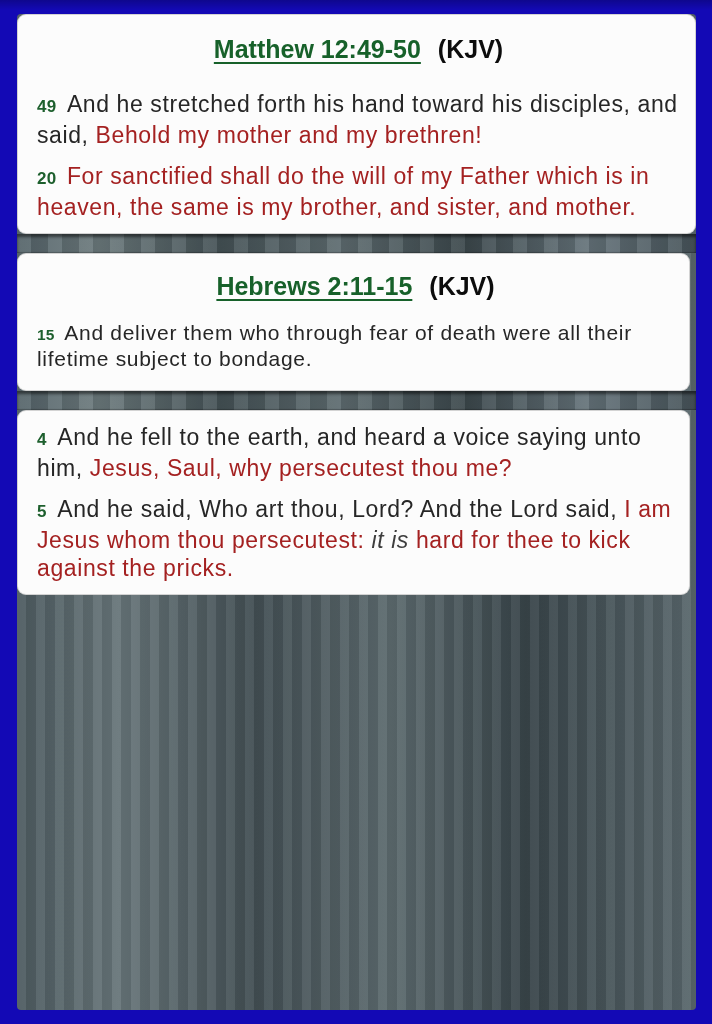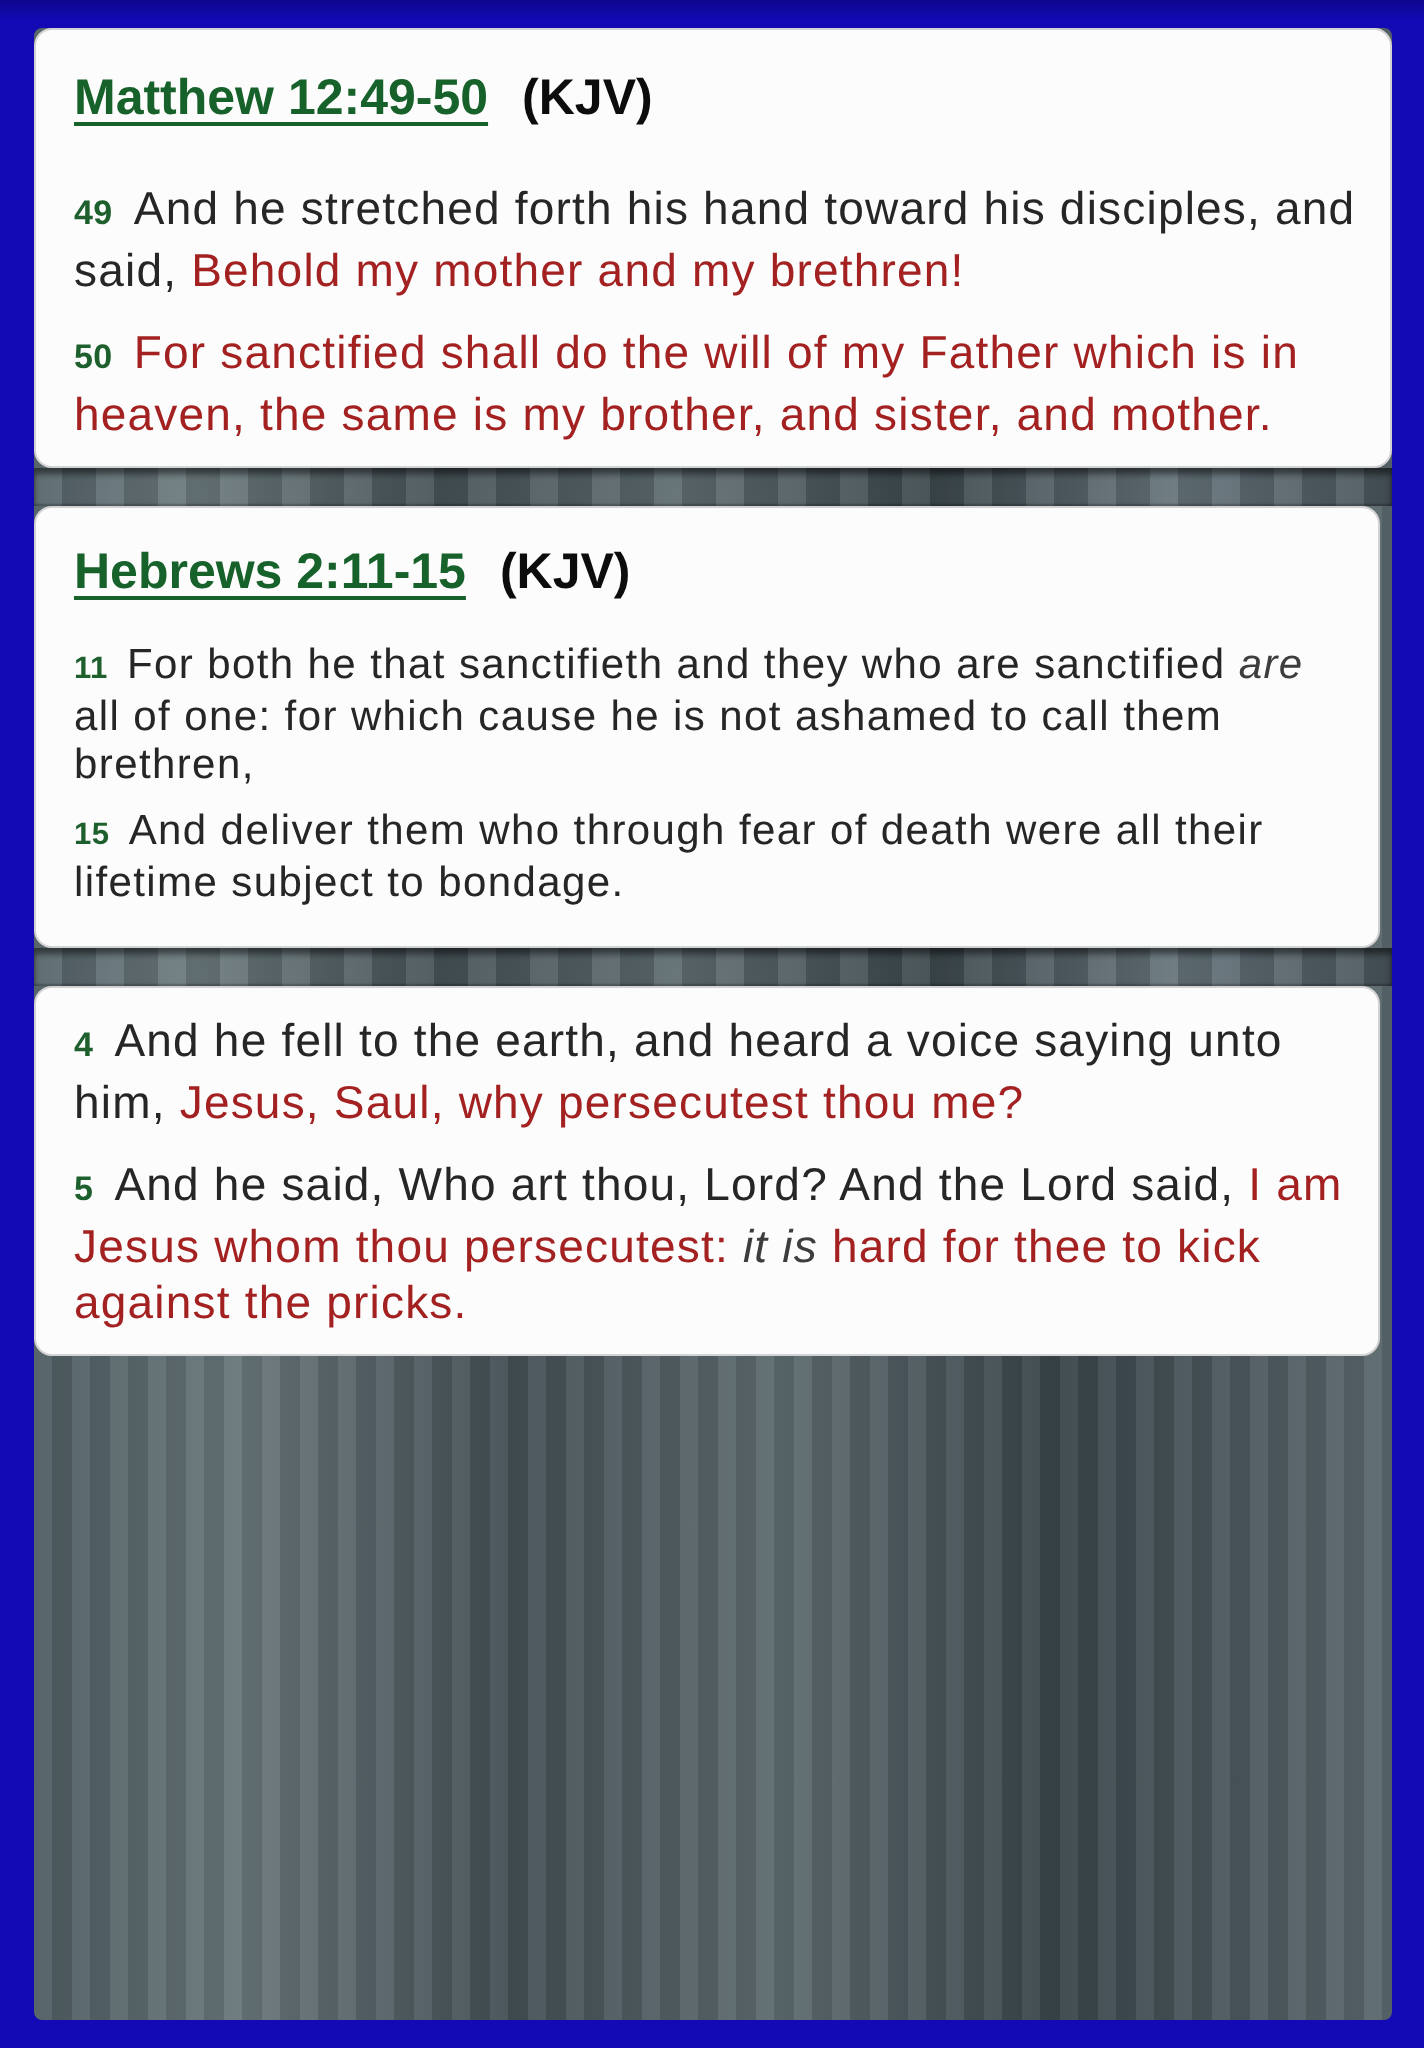--- a/index.html
+++ b/index.html
@@ -50,20 +50,21 @@
   .divider{
     flex:0 0 auto;
     height:19px;
     background:
       repeating-linear-gradient(90deg, rgba(255,255,255,0.07) 0 14px, rgba(0,0,0,0.10) 14px 31px),
       linear-gradient(90deg,#55646a,#6c7a7d 12%,#455256 30%,#5e6c70 48%,#3c484c 66%,#65737a 84%,#47545a 100%);
     box-shadow:inset 0 3px 3px rgba(0,0,0,0.5), inset 0 -1px 1px rgba(0,0,0,0.25);
   }
   .heading{
     margin:8px 0 26px;
+    text-align:center;
     font-size:25px;
     font-weight:bold;
     color:#0c0c0c;
   }
   .card.dense .heading{margin:6px 0 20px;}
   .heading .ref{
     color:var(--heading-green);
     text-decoration:underline;
     text-decoration-thickness:2px;
     text-underline-offset:4px;
@@ -100,26 +101,25 @@
 </style>
 </head>
 <body>
 
 <div class="frame">
   <div class="content">
 
   <section class="card">
         <h2 class="heading"><span class="ref">Matthew 12:49-50</span><span class="kjv">(KJV)</span></h2>
         <p class="verse"><span class="vnum">49</span><span class="seg seg-normal">And he stretched forth his hand toward his disciples, and said, </span><span class="seg seg-red">Behold my mother and my brethren!</span></p>
-        <p class="verse"><span class="vnum">50</span><span class="seg seg-red">For sanctified shall do the will of my Father which is in heaven, the same is my brother, and sister, and mother.</span></p>
+        <p class="verse"><span class="vnum">20</span><span class="seg seg-red">For sanctified shall do the will of my Father which is in heaven, the same is my brother, and sister, and mother.</span></p>
       </section>
       <div class="divider"></div>
       <section class="card dense sliver">
         <h2 class="heading"><span class="ref">Hebrews 2:11-15</span><span class="kjv">(KJV)</span></h2>
-        <p class="verse"><span class="vnum">11</span><span class="seg seg-normal">For both he that sanctifieth and they who are sanctified </span><span class="seg seg-italic">are</span><span class="seg seg-normal"> all of one: for which cause he is not ashamed to call them brethren,</span></p>
         <p class="verse"><span class="vnum">15</span><span class="seg seg-normal">And deliver them who through fear of death were all their lifetime subject to bondage.</span></p>
       </section>
       <div class="divider"></div>
       <section class="card sliver">
         <p class="verse"><span class="vnum">4</span><span class="seg seg-normal">And he fell to the earth, and heard a voice saying unto him, </span><span class="seg seg-red">Jesus, Saul, why persecutest thou me?</span></p>
         <p class="verse"><span class="vnum">5</span><span class="seg seg-normal">And he said, Who art thou, Lord? And the Lord said, </span><span class="seg seg-red">I am Jesus whom thou persecutest: </span><span class="seg seg-italic">it is</span><span class="seg seg-red"> hard for thee to kick against the pricks.</span></p>
       </section>
     </div>
 </div>
 

